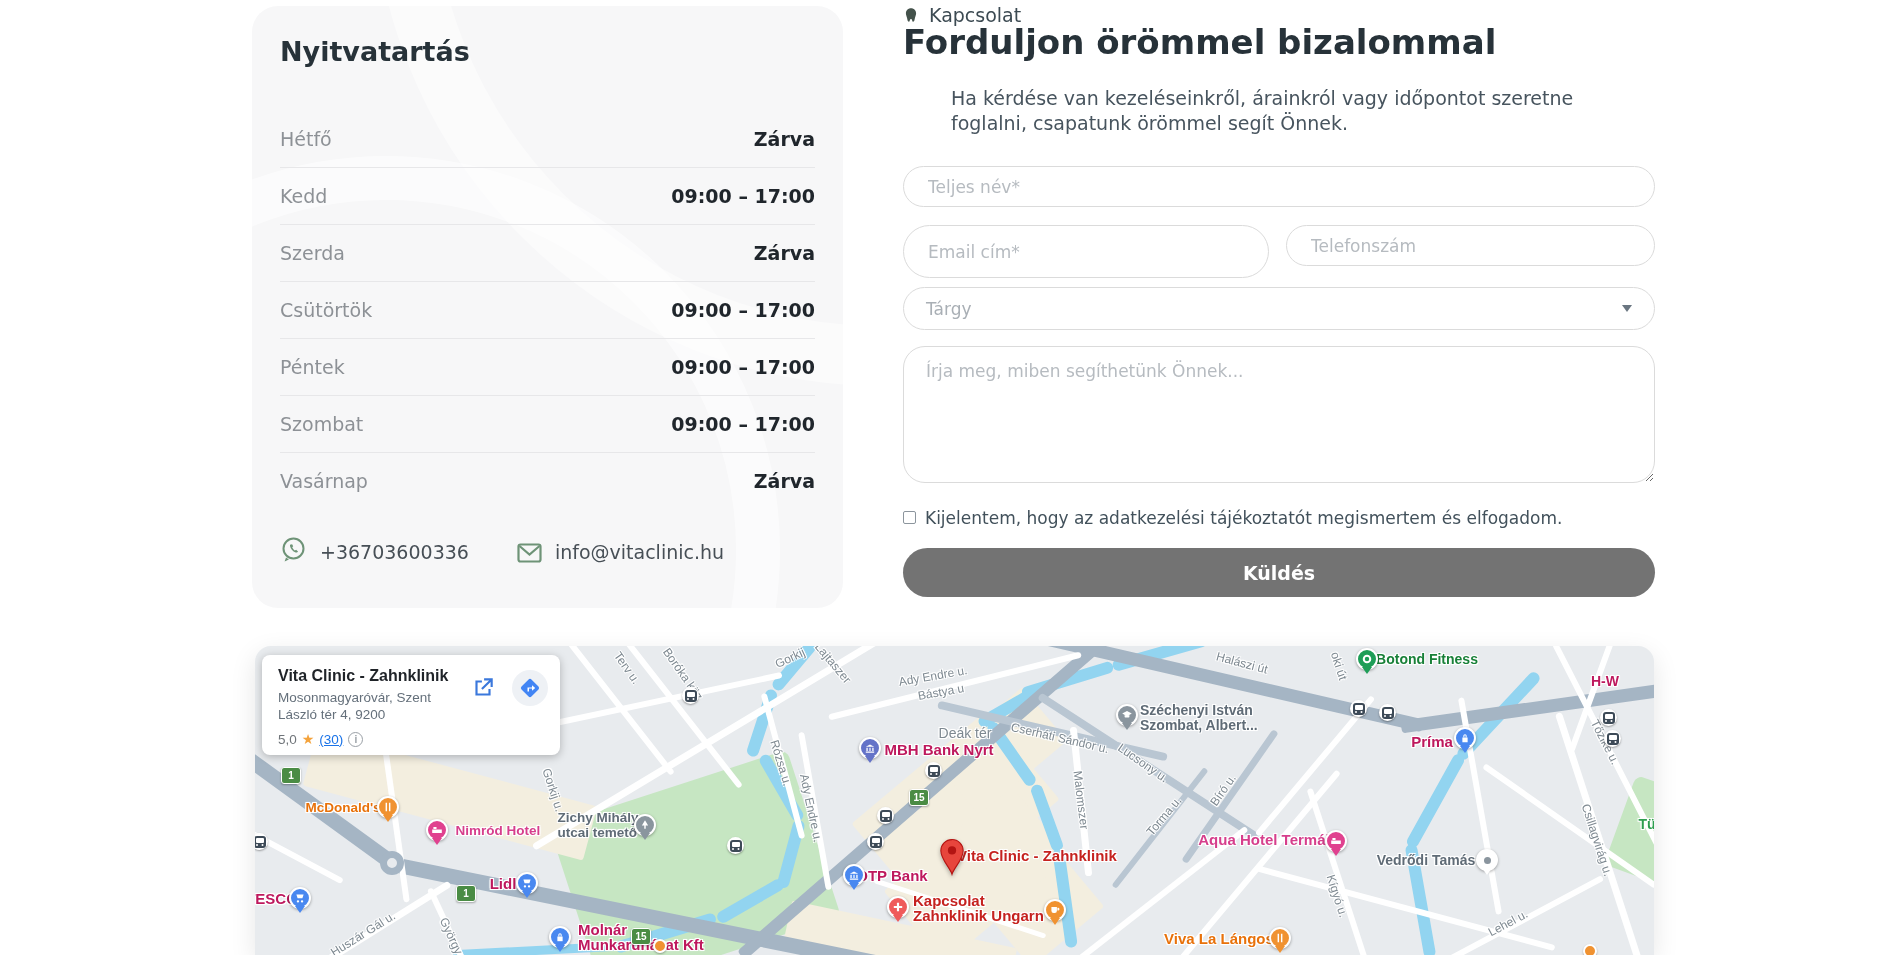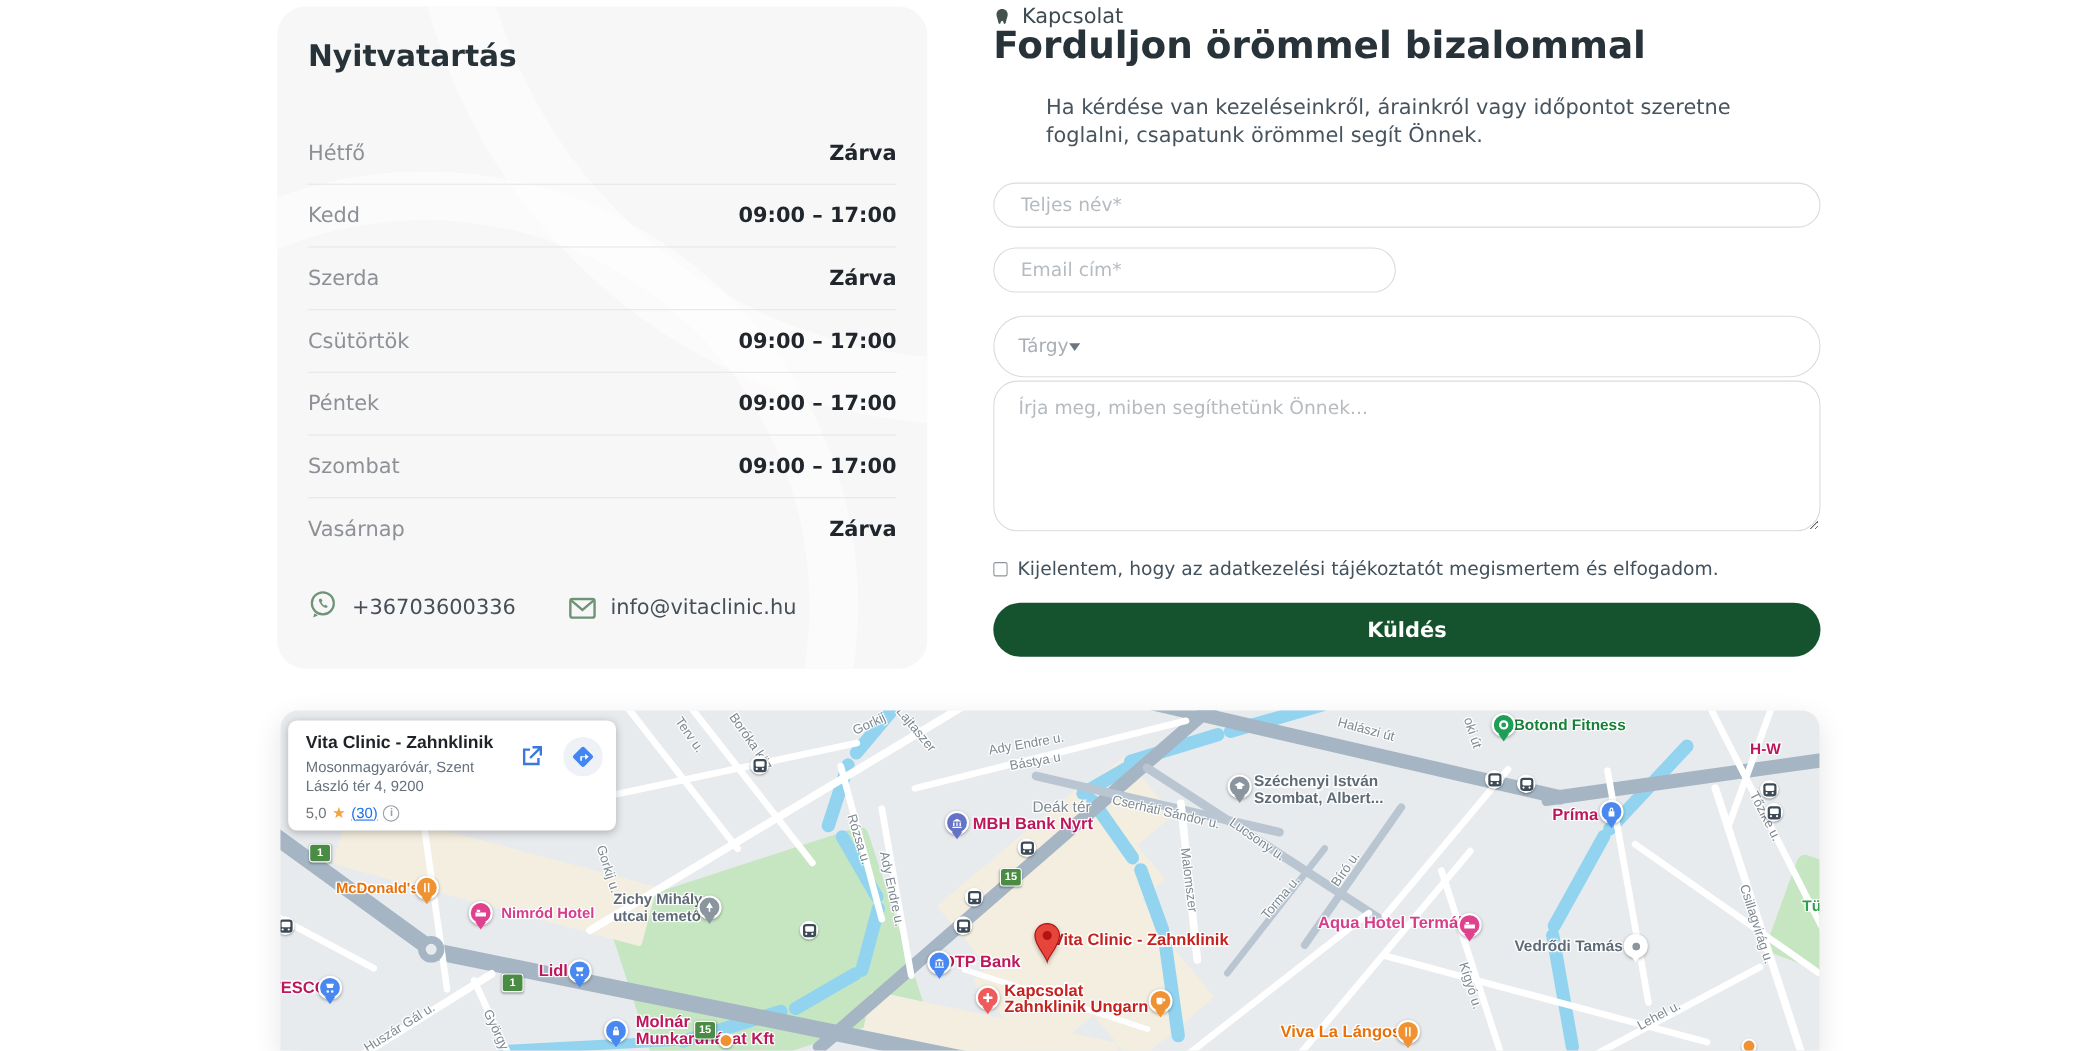--- a/index.html
+++ b/index.html
@@ -24,34 +24,34 @@
   .contact{position:absolute;left:903px;top:0;width:752px;height:640px;}
   .tag{position:absolute;left:0;top:4px;display:flex;align-items:center;gap:10px;}
   .tag-label{font-size:19px;color:#3c4a52;}
   .contact h1{position:absolute;left:0;top:22px;margin:0;font-size:34px;font-weight:bold;color:#273239;}
   .intro{position:absolute;left:0;top:86px;width:645px;font-size:19px;line-height:25px;color:#47545e;margin-left:48px;}
   .field{position:absolute;background:#fff;border:1.5px solid #dbdbdb;border-radius:999px;
     display:flex;align-items:center;box-sizing:border-box;padding:0 22px;font-size:17px;color:#6a737b;}
   .field input{border:none;outline:none;width:100%;font-size:17px;font-family:inherit;color:#3b82f6;background:transparent;}
   input::placeholder,textarea::placeholder{color:#b6bbc0;opacity:1;}
   .f-name{left:0;top:166px;width:752px;height:41px;}
-  .f-email{left:0;top:225px;width:366px;height:41px;justify-content:flex-end;}
+  .f-email{left:0;top:225px;width:366px;height:53px;justify-content:flex-end;}
   .f-phone{left:383px;top:225px;width:369px;height:41px;}
-  .f-select{left:0;top:287px;width:752px;height:56px;cursor:pointer;}
+  .f-select{left:0;top:287px;width:752px;height:43px;justify-content:space-between;cursor:pointer;}
   .sel-text{color:#a9afb5;}
   .sel-arrow{width:0;height:0;border-left:5.5px solid transparent;border-right:5.5px solid transparent;border-top:7px solid #6a7681;}
   .f-msg{position:absolute;left:0;top:346px;width:752px;height:137px;box-sizing:border-box;
     border:1.5px solid #dbdbdb;border-radius:22px;padding:14px 22px;font-size:17px;font-family:inherit;
     color:#57606a;resize:both;}
   .consent{position:absolute;left:0;top:508px;display:flex;align-items:flex-start;gap:9px;
     font-size:17px;color:#42515b;cursor:pointer;}
   .consent input{appearance:none;-webkit-appearance:none;width:13px;height:13px;border:1.5px solid #8c959d;
     border-radius:2px;background:#fff;margin:3px 0 0 0;flex:none;cursor:pointer;}
   .submit{position:absolute;left:0;top:548px;width:752px;height:49px;border:none;border-radius:26px;
-    background:#14532d;color:#fff;font-size:19px;font-weight:bold;font-family:inherit;cursor:pointer;}
+    background:#737373;color:#fff;font-size:19px;font-weight:bold;font-family:inherit;cursor:pointer;}
   
   .map{position:absolute;left:255px;top:646px;width:1399px;height:309px;background:#e8ebee;
     border-radius:16px 16px 0 0;overflow:hidden;box-shadow:0 8px 26px rgba(0,0,0,.10);}
   .park{position:absolute;background:#c6e6c2;border-radius:8px;}
   .bld{position:absolute;background:#f3eedf;border-radius:3px;}
   .water{position:absolute;background:#92d4f0;border-radius:6px;}
   .road{position:absolute;border-radius:4px;}
   .r-g{background:#a5b5c4;}
   .r-m{background:#b9c6d2;}
   .r-w{background:#ffffff;}
@@ -161,20 +161,23 @@
     <span class="tag-label">Kapcsolat</span>
   </div>
   <h1>Forduljon örömmel bizalommal</h1>
   <div class="intro">Ha kérdése van kezeléseinkről, árainkról vagy időpontot szeretne foglalni, csapatunk örömmel segít Önnek.</div>
 
   <div class="field f-name">
     <input type="text" placeholder="Teljes név*" style="">
   </div>
   <div class="field f-email">
     <input type="text" placeholder="Email cím*" style="">
+  </div>
+  <div class="field f-phone">
+    <input type="text" placeholder="Telefonszám" style="">
   </div>
   <div class="field f-select">
     <span class="sel-text">Tárgy</span>
     <span class="sel-arrow"></span>
   </div>
   <textarea class="f-msg" placeholder="Írja meg, miben segíthetünk Önnek..." style=""></textarea>
   <label class="consent">
     <input type="checkbox" style="">
     <span>Kijelentem, hogy az adatkezelési tájékoztatót megismertem és elfogadom.</span>
   </label>

